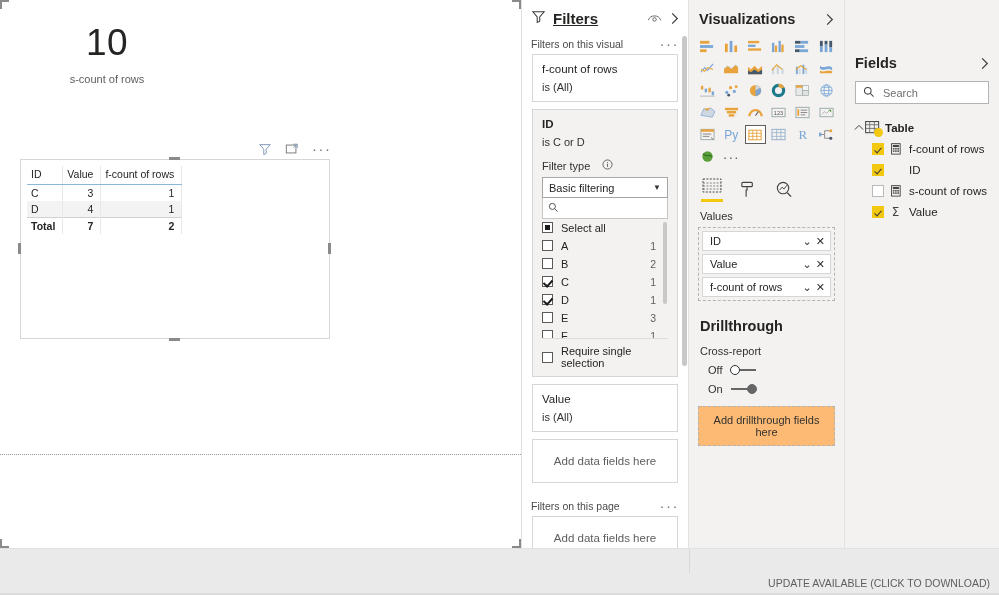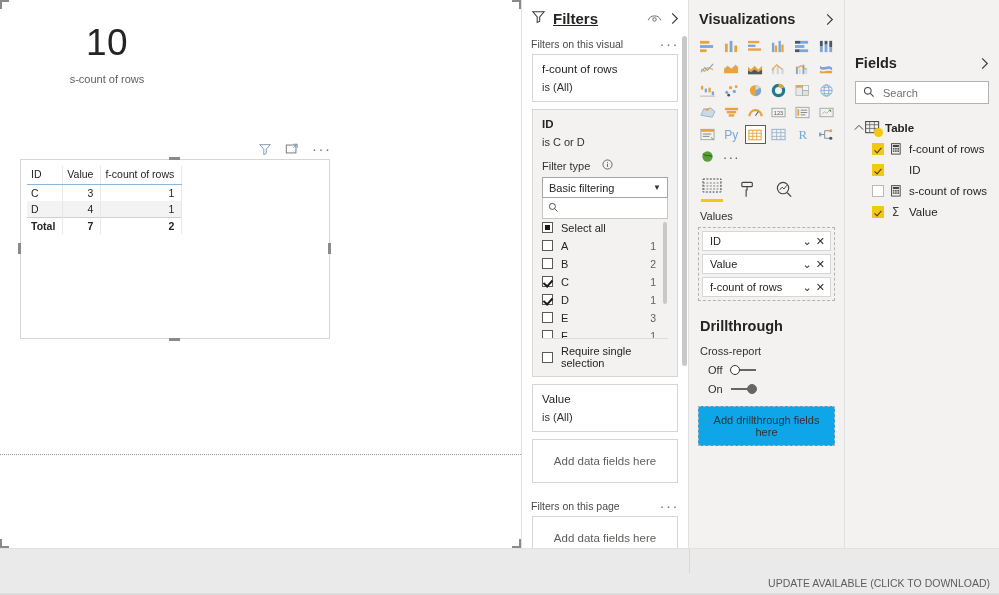--- a/index.html
+++ b/index.html
@@ -252,21 +252,21 @@
   }
   .tgl .knob {
     position: absolute; top: 0; width: 10px; height: 10px;
     border-radius: 50%; border: 1.5px solid #333; background: #ffffff;
   }
   .tgl.off .knob { left: 0; }
   .tgl.on .track { left: 0; width: 19px; }
   .tgl.on .knob { left: 16px; background: #666; border-color: #666; }
   .drill-drop {
     margin: 11px 9px 0 9px; border: 1px dashed #b3b3b3;
-    background: #0ea5e9; text-align: center;
+    background: #fdba74; text-align: center;
     font-size: 11px; color: #323130; padding: 7px 4px;
   }
 
   
   #fields-pane {
     position: absolute; left: 845px; top: 0;
     width: 154px; height: 548px;
     background: #f3f2f1;
     overflow: hidden;
   }

